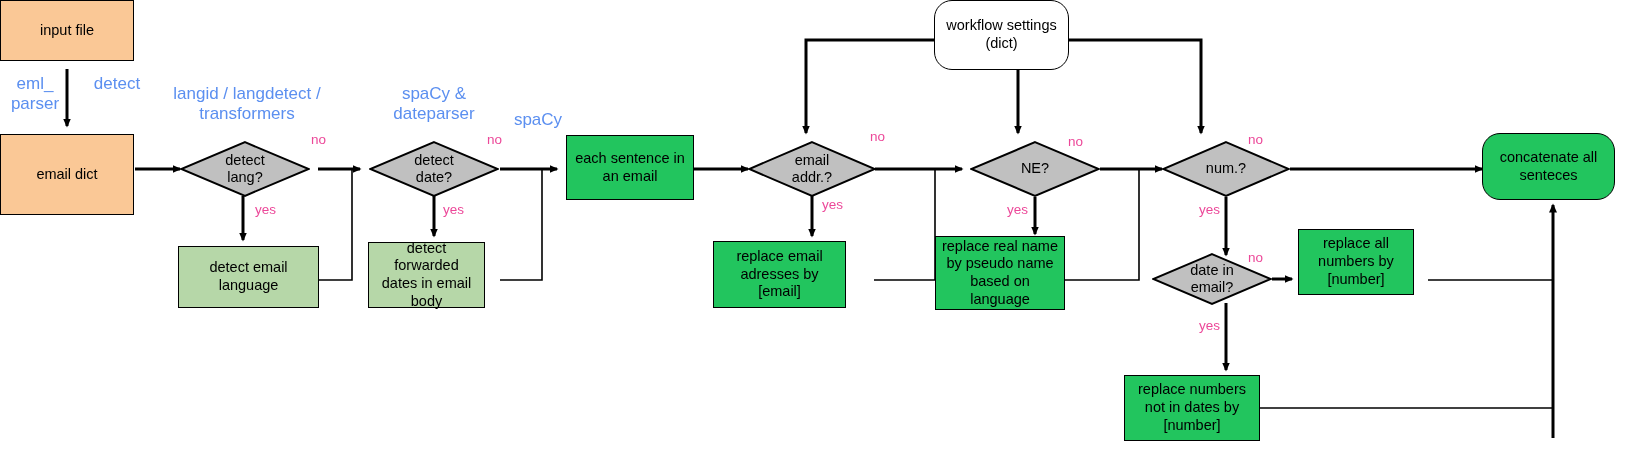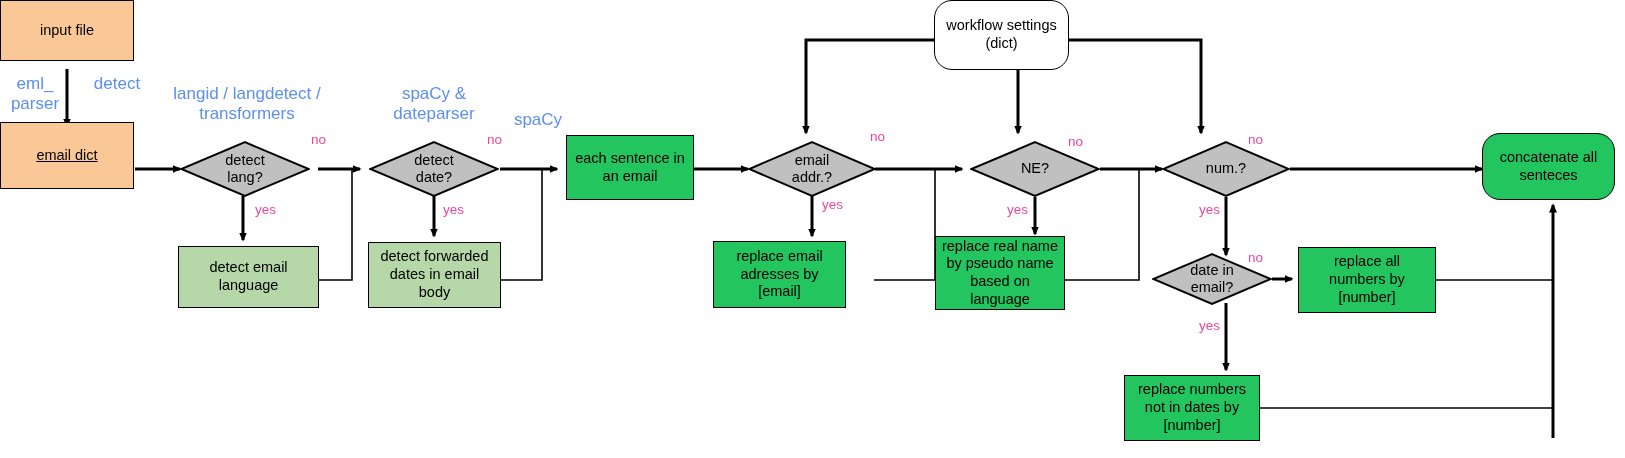--- a/index.html
+++ b/index.html
@@ -163,21 +163,21 @@
 
       <path d="M1260,408 L1553,408"></path>
       <path d="M1553,280 L1553,438"></path>
     </g>
   </svg>
 
   <div class="node orange" style="left:0px; top:0px; width:134px; height:61px;">
     <span>input file</span>
   </div>
 
-  <div class="node orange" style="left:0px; top:122px; width:134px; height:67px;text-decoration:underline;">
+  <div class="node orange" style="left:0px; top:134px; width:134px; height:81px;">
     <span>email dict</span>
   </div>
 
   <div class="diamond-wrap" style="left:180px; top:141px; width:130px; height:56px;">
     <svg class="diamond-shape" viewBox="0 0 130 56" preserveAspectRatio="none">
       <polygon points="65,1.2 128.8,28 65,54.8 1.2,28" fill="#c0c0c0" stroke="#000000" stroke-width="2"></polygon>
     </svg>
     <span class="diamond-label">detect
 lang?</span>
   </div>
@@ -188,21 +188,21 @@
   </div>
 
   <div class="diamond-wrap" style="left:369px; top:141px; width:130px; height:56px;">
     <svg class="diamond-shape" viewBox="0 0 130 56" preserveAspectRatio="none">
       <polygon points="65,1.2 128.8,28 65,54.8 1.2,28" fill="#c0c0c0" stroke="#000000" stroke-width="2"></polygon>
     </svg>
     <span class="diamond-label">detect
 date?</span>
   </div>
 
-  <div class="green-box" style="left:368px; top:242px; width:133px; height:66px;">
+  <div class="green-box" style="left:368px; top:242px; width:117px; height:66px;">
     <span>detect forwarded
 dates in email
 body</span>
   </div>
 
   <div class="node blue" style="left:566px; top:135px; width:128px; height:65px;">
     <span>each sentence in
 an email</span>
   </div>
 
@@ -247,21 +247,21 @@
   </div>
 
   <div class="diamond-wrap" style="left:1152px; top:253px; width:120px; height:52px;">
     <svg class="diamond-shape" viewBox="0 0 120 52" preserveAspectRatio="none">
       <polygon points="60,1.2 118.8,26 60,50.8 1.2,26" fill="#c0c0c0" stroke="#000000" stroke-width="2"></polygon>
     </svg>
     <span class="diamond-label">date in
 email?</span>
   </div>
 
-  <div class="node blue" style="left:1298px; top:247px; width:138px; height:66px;">
+  <div class="node blue" style="left:1298px; top:229px; width:116px; height:66px;">
     <span>replace all
 numbers by
 [number]</span>
   </div>
 
   <div class="node blue" style="left:1124px; top:375px; width:136px; height:66px;align-items:center;">
     <span>replace numbers
 not in dates by
 [number]</span>
   </div>

